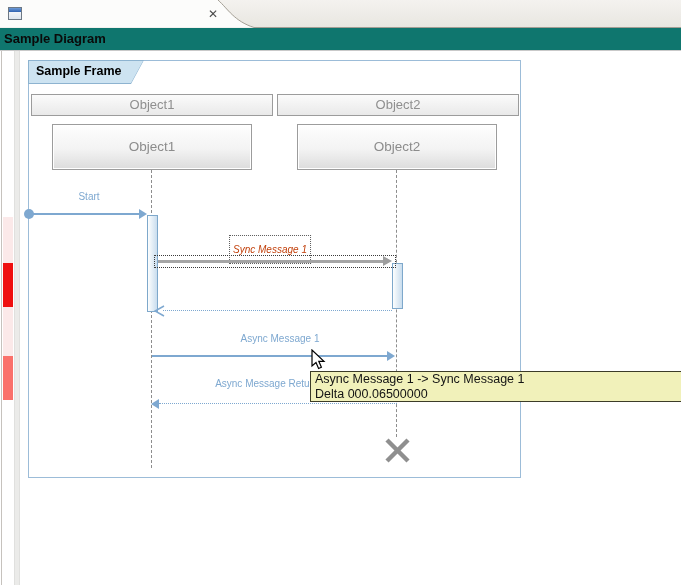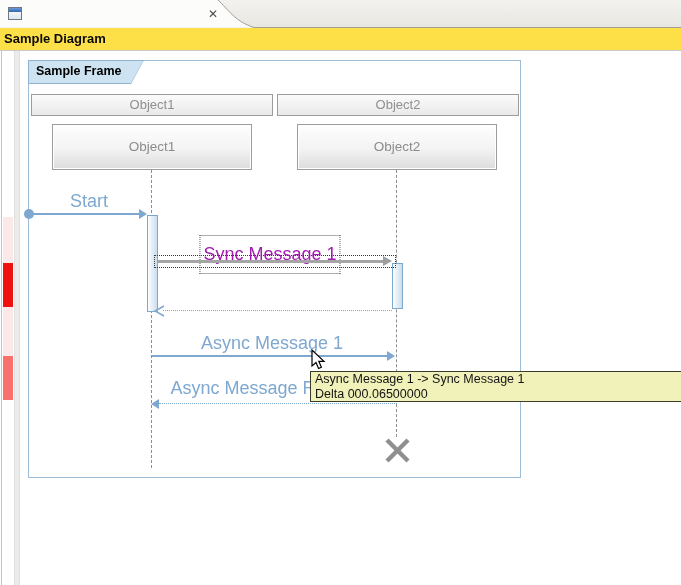--- a/index.html
+++ b/index.html
@@ -17,21 +17,21 @@
     border:1px solid #6d7884; background:linear-gradient(#ffffff,#dde5ee); }
   .tab-icon .titlebar { position:absolute; left:0; top:0; right:0; height:4px;
     background:linear-gradient(#6d9bd8,#2f62b0); }
   .tab-label { position:absolute; left:28px; top:0; height:28px; line-height:28px;
     font-size:12.5px; color:#6f6f6f; white-space:nowrap; }
   .tab-close { position:absolute; left:205px; top:0; width:16px; height:28px;
     line-height:28px; text-align:center; font-size:12px; font-weight:bold;
     color:#4c4c4c; cursor:pointer; }
   
   .view-header { position:absolute; left:0; top:28px; width:681px; height:23px;
-    background:#fde047; border-bottom:1px solid #c9c9c9; }
+    background:#0f766e; border-bottom:1px solid #c9c9c9; }
   .view-header .title { position:absolute; left:4px; top:0; height:22px;
     line-height:22px; font-size:13px; font-weight:600; color:#0a0a0a; }
   
   .canvas { position:absolute; left:0; top:51px; width:681px; height:534px;
     background:#ffffff; }
   .ruler-line { position:absolute; left:1px; top:0; width:1px; height:534px;
     background:#c6c2bd; }
   .ruler-band { position:absolute; left:14px; top:0; width:6px; height:534px;
     background:#ebebe9; border-left:1px solid #e0e0de; border-right:1px solid #e0e0de; }
   .tc-marker { position:absolute; left:3px; width:10px; cursor:pointer; }
@@ -52,22 +52,22 @@
     background:linear-gradient(#fbfbfb,#e9e9e9); border:1px solid #9c9c9c; }
   .obj-box { position:absolute; top:73px; height:46px; line-height:44px;
     text-align:center; font-size:13.5px; color:#8c8c8c;
     background:linear-gradient(180deg,#fefefe 0%,#f3f3f3 55%,#dcdcdc 100%);
     border:1px solid #9c9c9c; box-shadow:inset 0 0 0 1px #ffffff; }
   .lifeline { position:absolute; width:0; border-left:1px dashed #8d8d8d; z-index:1; }
   .exec-bar { position:absolute; width:11px; z-index:2;
     background:linear-gradient(90deg,#fdfefe,#c9ddee); border:1px solid #7ea8cb; }
   
   .msg-label { position:absolute; transform:translateX(-50%); white-space:nowrap;
-    font-size:18px; color:#7ea8d0; z-index:3; cursor:pointer; }
-  .msg-label.selected { color:#a21caf; border:1px dotted #5c5c5c; padding:8px 3px; }
+    font-size:10px; color:#7ea8d0; z-index:3; cursor:pointer; }
+  .msg-label.selected { color:#c2410c; border:1px dotted #5c5c5c; padding:8px 3px;font-style:italic; }
   .msg-line { position:absolute; z-index:3; cursor:pointer; }
   .line-solid { height:2px; background:#7ea8d0; }
   .line-dotted { height:0; border-top:1.5px dotted #7ea8d0; }
   .line-gray { height:3px; background:#a5a5a5; }
   .marquee { position:absolute; border:1px dotted #3a3a3a; z-index:3; }
   .arrow-r { position:absolute; width:0; height:0; z-index:4;
     border-top:5px solid transparent; border-bottom:5px solid transparent;
     border-left:8px solid #7ea8d0; }
   .arrow-l { position:absolute; width:0; height:0; z-index:4;
     border-top:5px solid transparent; border-bottom:5px solid transparent;
@@ -139,21 +139,21 @@
   <div class="msg-label selected" style="left:270px;top:184px">Sync Message 1</div>
   <div class="marquee" style="left:154px;top:204px;width:242px;height:13px"></div>
   <div class="msg-line line-gray" style="left:158px;top:209px;width:226px"></div>
   <div class="arrow-r gray" style="left:383px;top:205px"></div>
 
   <div class="msg-line line-dotted" style="left:163px;top:259px;width:229px"></div>
   <svg class="open-arrow" style="left:154px;top:254px" width="11" height="12">
     <polyline points="10,1 1,6 10,11" stroke="#7ea8d0" stroke-width="1.5" fill="none"></polyline>
   </svg>
 
-  <div class="msg-label" style="left:272px;top:282px">Async Message 1</div>
+  <div class="msg-label" style="left:280px;top:282px">Async Message 1</div>
   <div class="msg-line line-solid" style="left:152px;top:304px;width:236px"></div>
   <div class="arrow-r" style="left:387px;top:300px"></div>
 
   <div class="msg-label" style="left:271px;top:327px">Async Message Return 1</div>
   <div class="msg-line line-dotted" style="left:159px;top:352px;width:238px"></div>
   <div class="arrow-l" style="left:151px;top:348px"></div>
 
   <svg class="stop-x" style="left:384px;top:386px" width="27" height="27">
     <line x1="3" y1="3" x2="24" y2="24" stroke="#8f8f8f" stroke-width="4.5"></line>
     <line x1="24" y1="3" x2="3" y2="24" stroke="#8f8f8f" stroke-width="4.5"></line>

